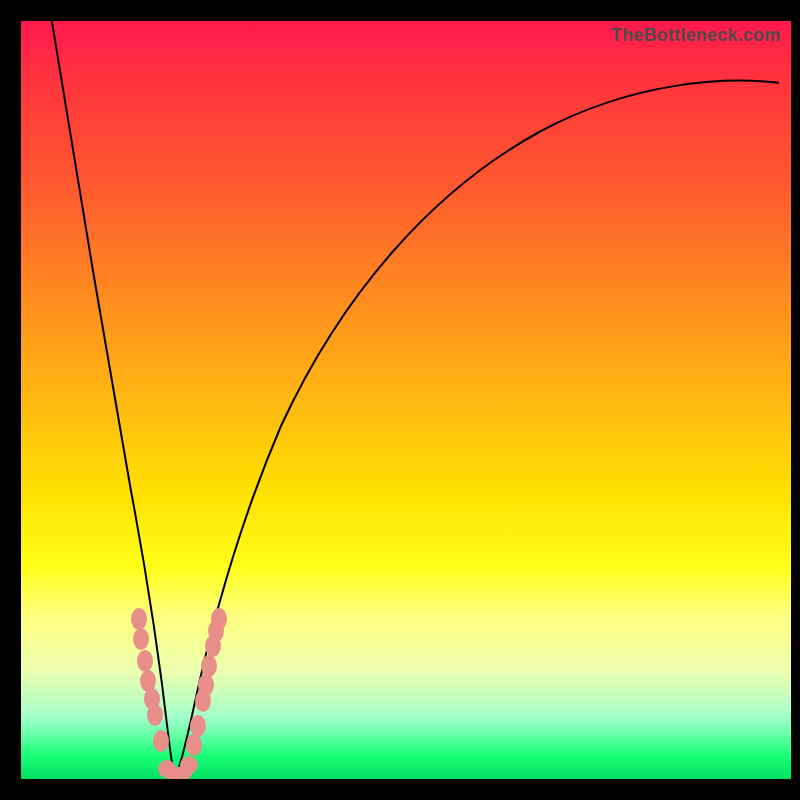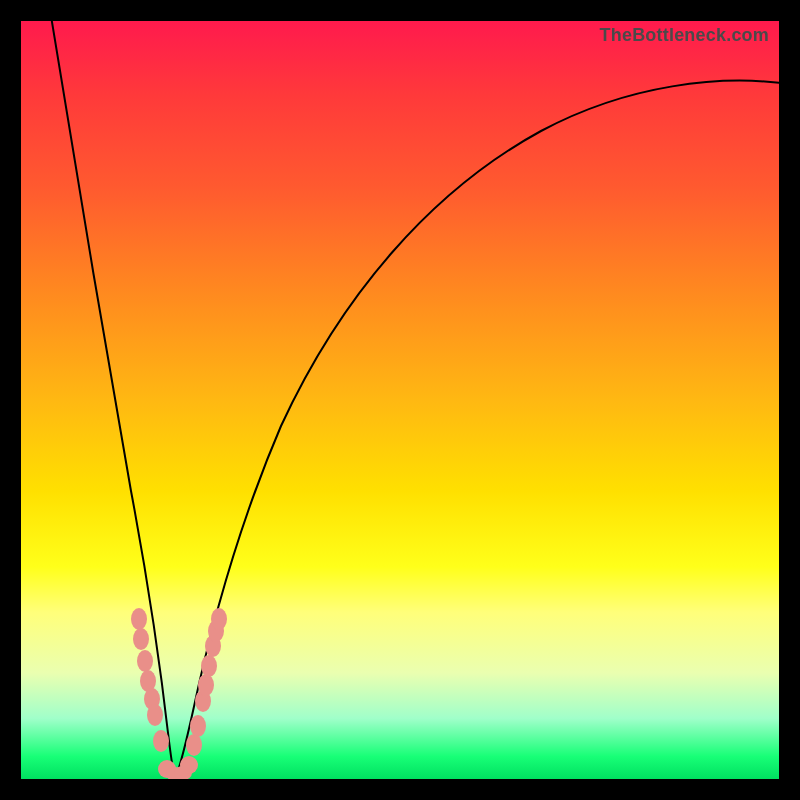--- a/index.html
+++ b/index.html
@@ -30,20 +30,21 @@
       #ff8a1f 36%,
       #ffb812 50%,
       #ffe000 62%,
       #ffff1a 72%,
       #ffff7a 78%,
       #eaffb0 86%,
       #a0ffca 92%,
       #18ff77 97%,
       #00e060 100%
     );
+    padding-left: 12px;
   }
   .watermark {
     position: absolute;
     top: 4px;
     right: 10px;
     font-size: 18px;
     font-weight: 600;
     color: #4a4a4a;
     letter-spacing: 0.2px;
   }

